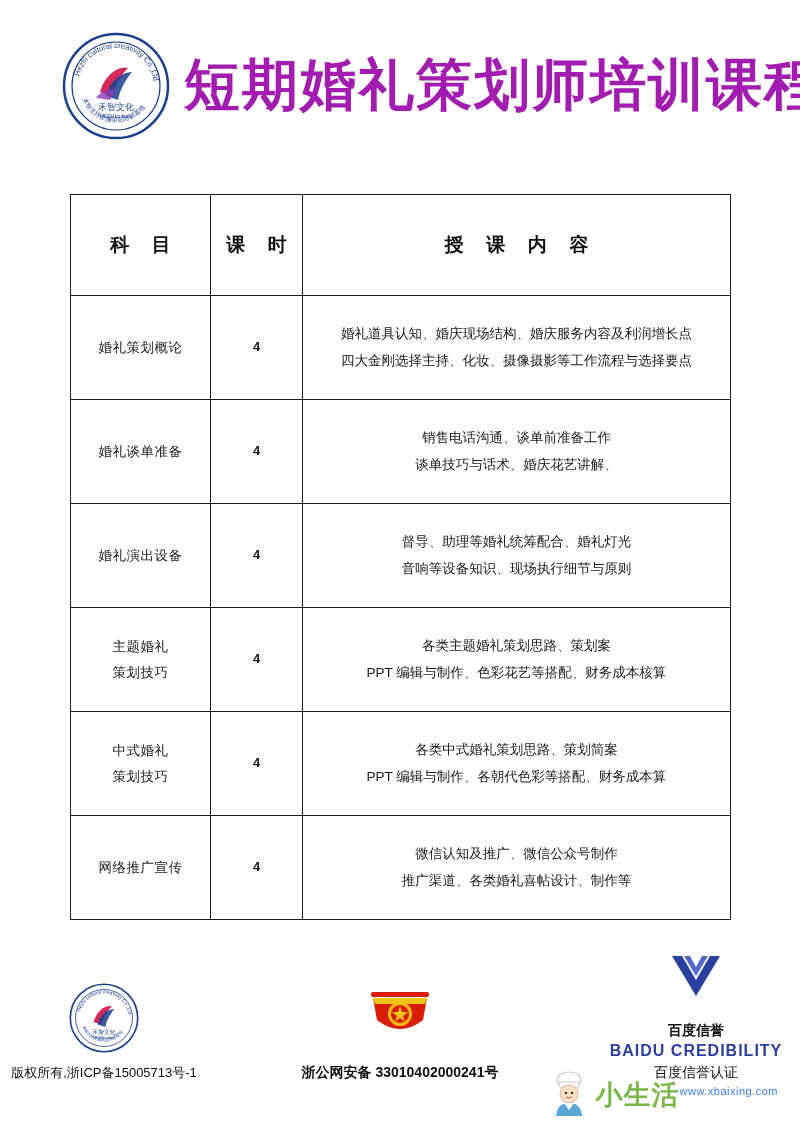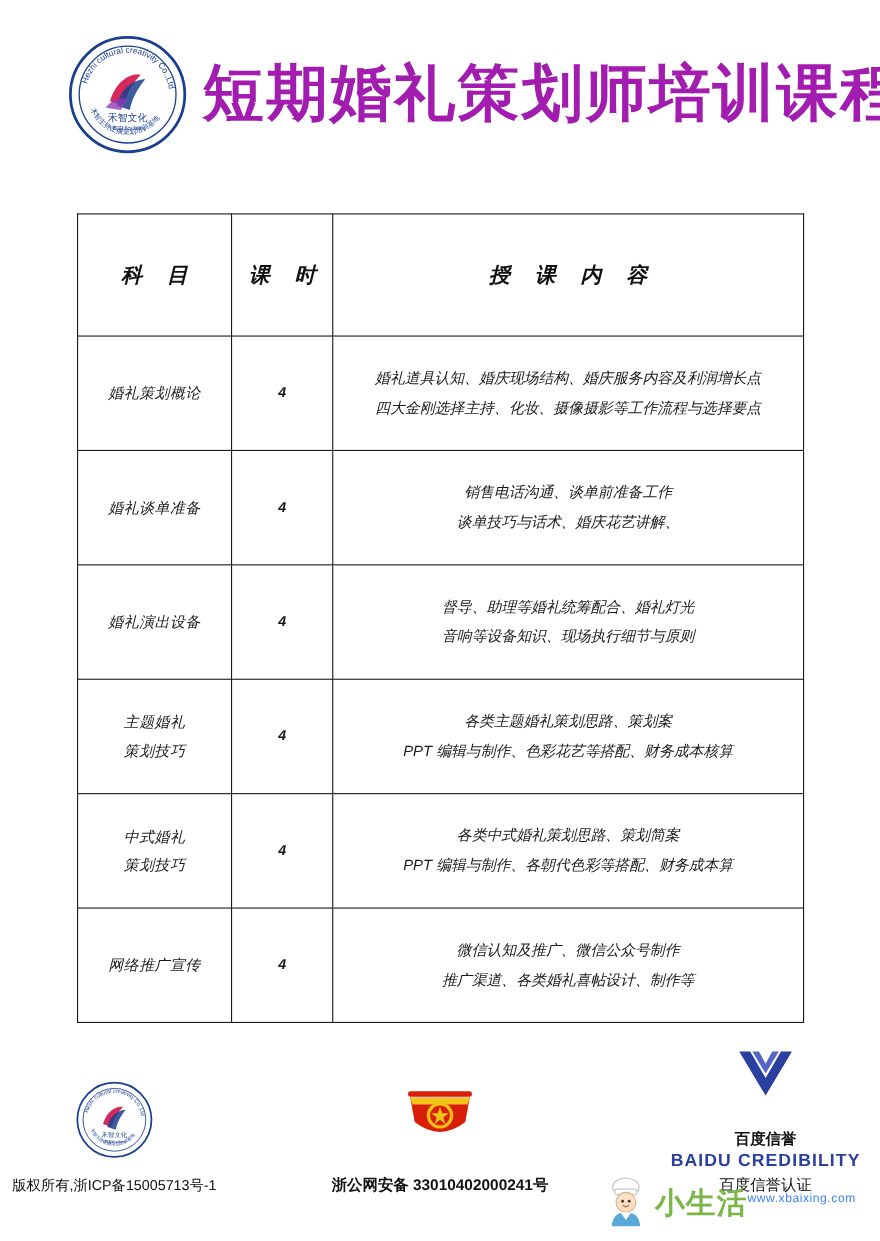--- a/index.html
+++ b/index.html
@@ -53,24 +53,23 @@
   .table-wrap {
     margin: 74px 70px 0 70px;
   }
   table.course {
     border-collapse: collapse;
     width: 660px;
     table-layout: fixed;
   }
   table.course td, table.course th {
     border: 1px solid #1a1a1a;
-    padding: 5px;
+    padding: 0;
     vertical-align: middle;
     text-align: center;
-    font-style: italic;
   }
   .col-subject { width: 140px; }
   .col-hours   { width: 92px; }
   .col-content { width: 428px; }
 
   thead td {
     height: 100px;
     font-family: "DejaVu Serif", "Liberation Serif", serif;
     font-size: 19px;
     font-weight: bold;
@@ -122,21 +121,21 @@
   }
   .badge-mark {
     height: 72px;
     display: flex;
     align-items: center;
     justify-content: center;
   }
   .badge-caption {
     font-size: 13px;
     color: #111;
-    margin-top: 15px;
+    margin-top: 10px;
     white-space: nowrap;
   }
   .badge-caption.strong {
     font-weight: bold;
     font-size: 14px;
   }
   .badge-sub {
     font-size: 16px;
     letter-spacing: 1px;
     color: #2b3fa0;

